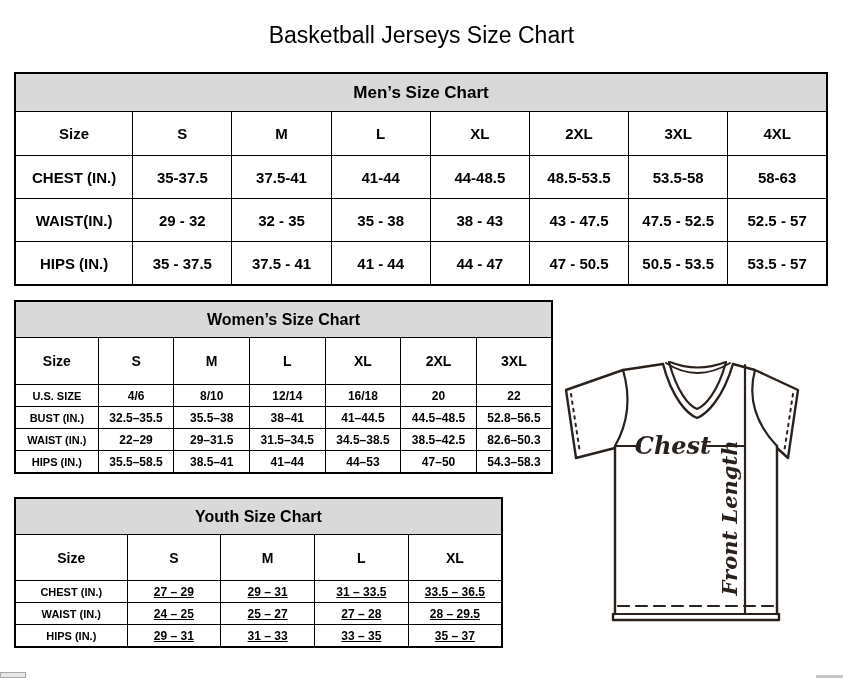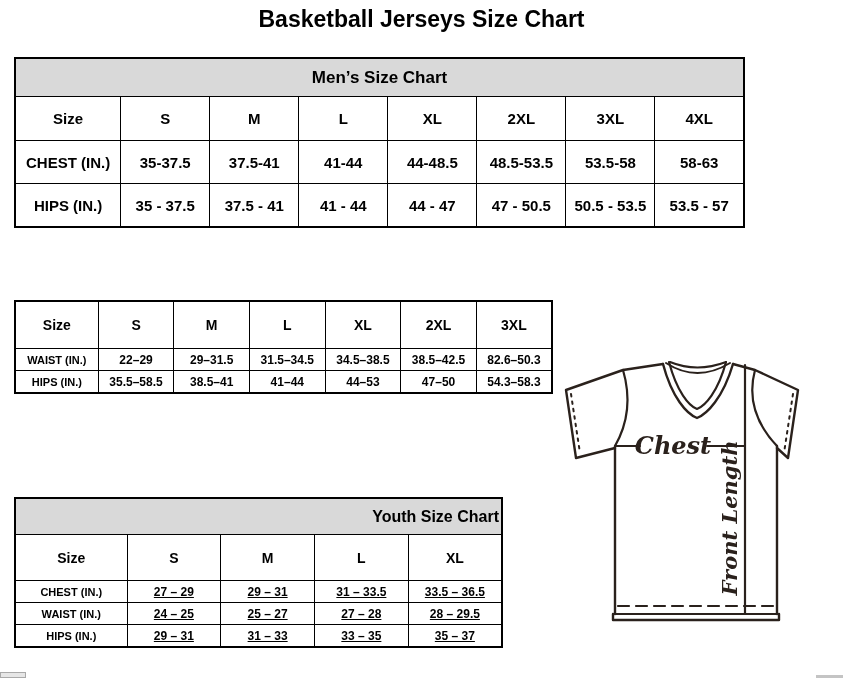--- a/index.html
+++ b/index.html
@@ -1,49 +1,49 @@
 <!DOCTYPE html>
 <html><head>
 <meta charset="utf-8">
 <style>
   html,body{margin:0;padding:0;}
   body{
     width:843px;height:679px;position:relative;overflow:hidden;
     background:#ffffff;font-family:"Liberation Sans", sans-serif;color:#000;
   }
   .page-title{
-    position:absolute;top:6px;left:0;right:0;margin:0;text-align:center;
-    font-size:23px;font-weight:bold;letter-spacing:0px;
+    position:absolute;top:6px;left:0;right:0;margin:16px;text-align:center;
+    font-size:23px;font-weight:normal;letter-spacing:0px;
   }
   .tbl-host{position:absolute;}
   table.grid{
     width:100%;border-collapse:collapse;table-layout:fixed;
     border:2px solid #000;
   }
   table.grid th,table.grid td{
     border:1px solid #000;text-align:center;vertical-align:middle;
     font-weight:bold;padding:0 2px;overflow:hidden;white-space:nowrap;
   }
   tr.cap th{background:#d9d9d9;}
   
-  .mens{left:14px;top:57px;width:731px;}
+  .mens{left:14px;top:72px;width:814px;}
   .mens tr.cap th{height:37px;font-size:17px;}
   .mens tr.hdr th{height:43px;font-size:15px;}
   .mens tr.row th,.mens tr.row td{height:42px;font-size:15px;}
   .mens col.c0{width:14.5%;}
   
   .womens{left:14px;top:300px;width:539px;}
   .womens tr.cap th{height:35px;font-size:16px;}
   .womens tr.hdr th{height:46px;font-size:14px;}
   .womens tr.row th{height:21px;font-size:11px;}
   .womens tr.row td{height:21px;font-size:12px;}
   .womens col.c0{width:15.5%;}
   
   .youth{left:14px;top:497px;width:489px;}
-  .youth tr.cap th{height:35px;font-size:16px;text-align:right;}
+  .youth tr.cap th{height:35px;font-size:16px;}
   .youth tr.hdr th{height:45px;font-size:14px;}
   .youth tr.row th{height:21px;font-size:11px;}
   .youth tr.row td{height:21px;font-size:12px;text-decoration:underline;}
   .youth col.c0{width:23%;}
   
   .jersey-svg{position:absolute;left:560px;top:356px;width:244px;height:270px;}
   .jersey-svg path,.jersey-svg line,.jersey-svg polyline{
     fill:none;stroke:#2a211c;stroke-linecap:round;stroke-linejoin:round;
   }
   .jersey-label{
@@ -95,20 +95,30 @@
           <th class="lbl">CHEST (IN.)</th>
           <td>35-37.5</td>
           <td>37.5-41</td>
           <td>41-44</td>
           <td>44-48.5</td>
           <td>48.5-53.5</td>
           <td>53.5-58</td>
           <td>58-63</td>
         </tr>
         <tr class="row">
+          <th class="lbl">WAIST(IN.)</th>
+          <td>29 - 32</td>
+          <td>32 - 35</td>
+          <td>35 - 38</td>
+          <td>38 - 43</td>
+          <td>43 - 47.5</td>
+          <td>47.5 - 52.5</td>
+          <td>52.5 - 57</td>
+        </tr>
+        <tr class="row">
           <th class="lbl">HIPS (IN.)</th>
           <td>35 - 37.5</td>
           <td>37.5 - 41</td>
           <td>41 - 44</td>
           <td>44 - 47</td>
           <td>47 - 50.5</td>
           <td>50.5 - 53.5</td>
           <td>53.5 - 57</td>
         </tr>
       </tbody>
@@ -119,30 +129,51 @@
       <colgroup>
         <col class="c0">
         <col>
         <col>
         <col>
         <col>
         <col>
         <col>
       </colgroup>
       <tbody>
+        <tr class="cap">
+          <th colspan="7">Women’s Size Chart</th>
+        </tr>
         <tr class="hdr">
           <th>Size</th>
           <th>S</th>
           <th>M</th>
           <th>L</th>
           <th>XL</th>
           <th>2XL</th>
           <th>3XL</th>
         </tr>
         <tr class="row">
+          <th class="lbl">U.S. SIZE</th>
+          <td>4/6</td>
+          <td>8/10</td>
+          <td>12/14</td>
+          <td>16/18</td>
+          <td>20</td>
+          <td>22</td>
+        </tr>
+        <tr class="row">
+          <th class="lbl">BUST (IN.)</th>
+          <td>32.5–35.5</td>
+          <td>35.5–38</td>
+          <td>38–41</td>
+          <td>41–44.5</td>
+          <td>44.5–48.5</td>
+          <td>52.8–56.5</td>
+        </tr>
+        <tr class="row">
           <th class="lbl">WAIST (IN.)</th>
           <td>22–29</td>
           <td>29–31.5</td>
           <td>31.5–34.5</td>
           <td>34.5–38.5</td>
           <td>38.5–42.5</td>
           <td>82.6–50.3</td>
         </tr>
         <tr class="row">
           <th class="lbl">HIPS (IN.)</th>

